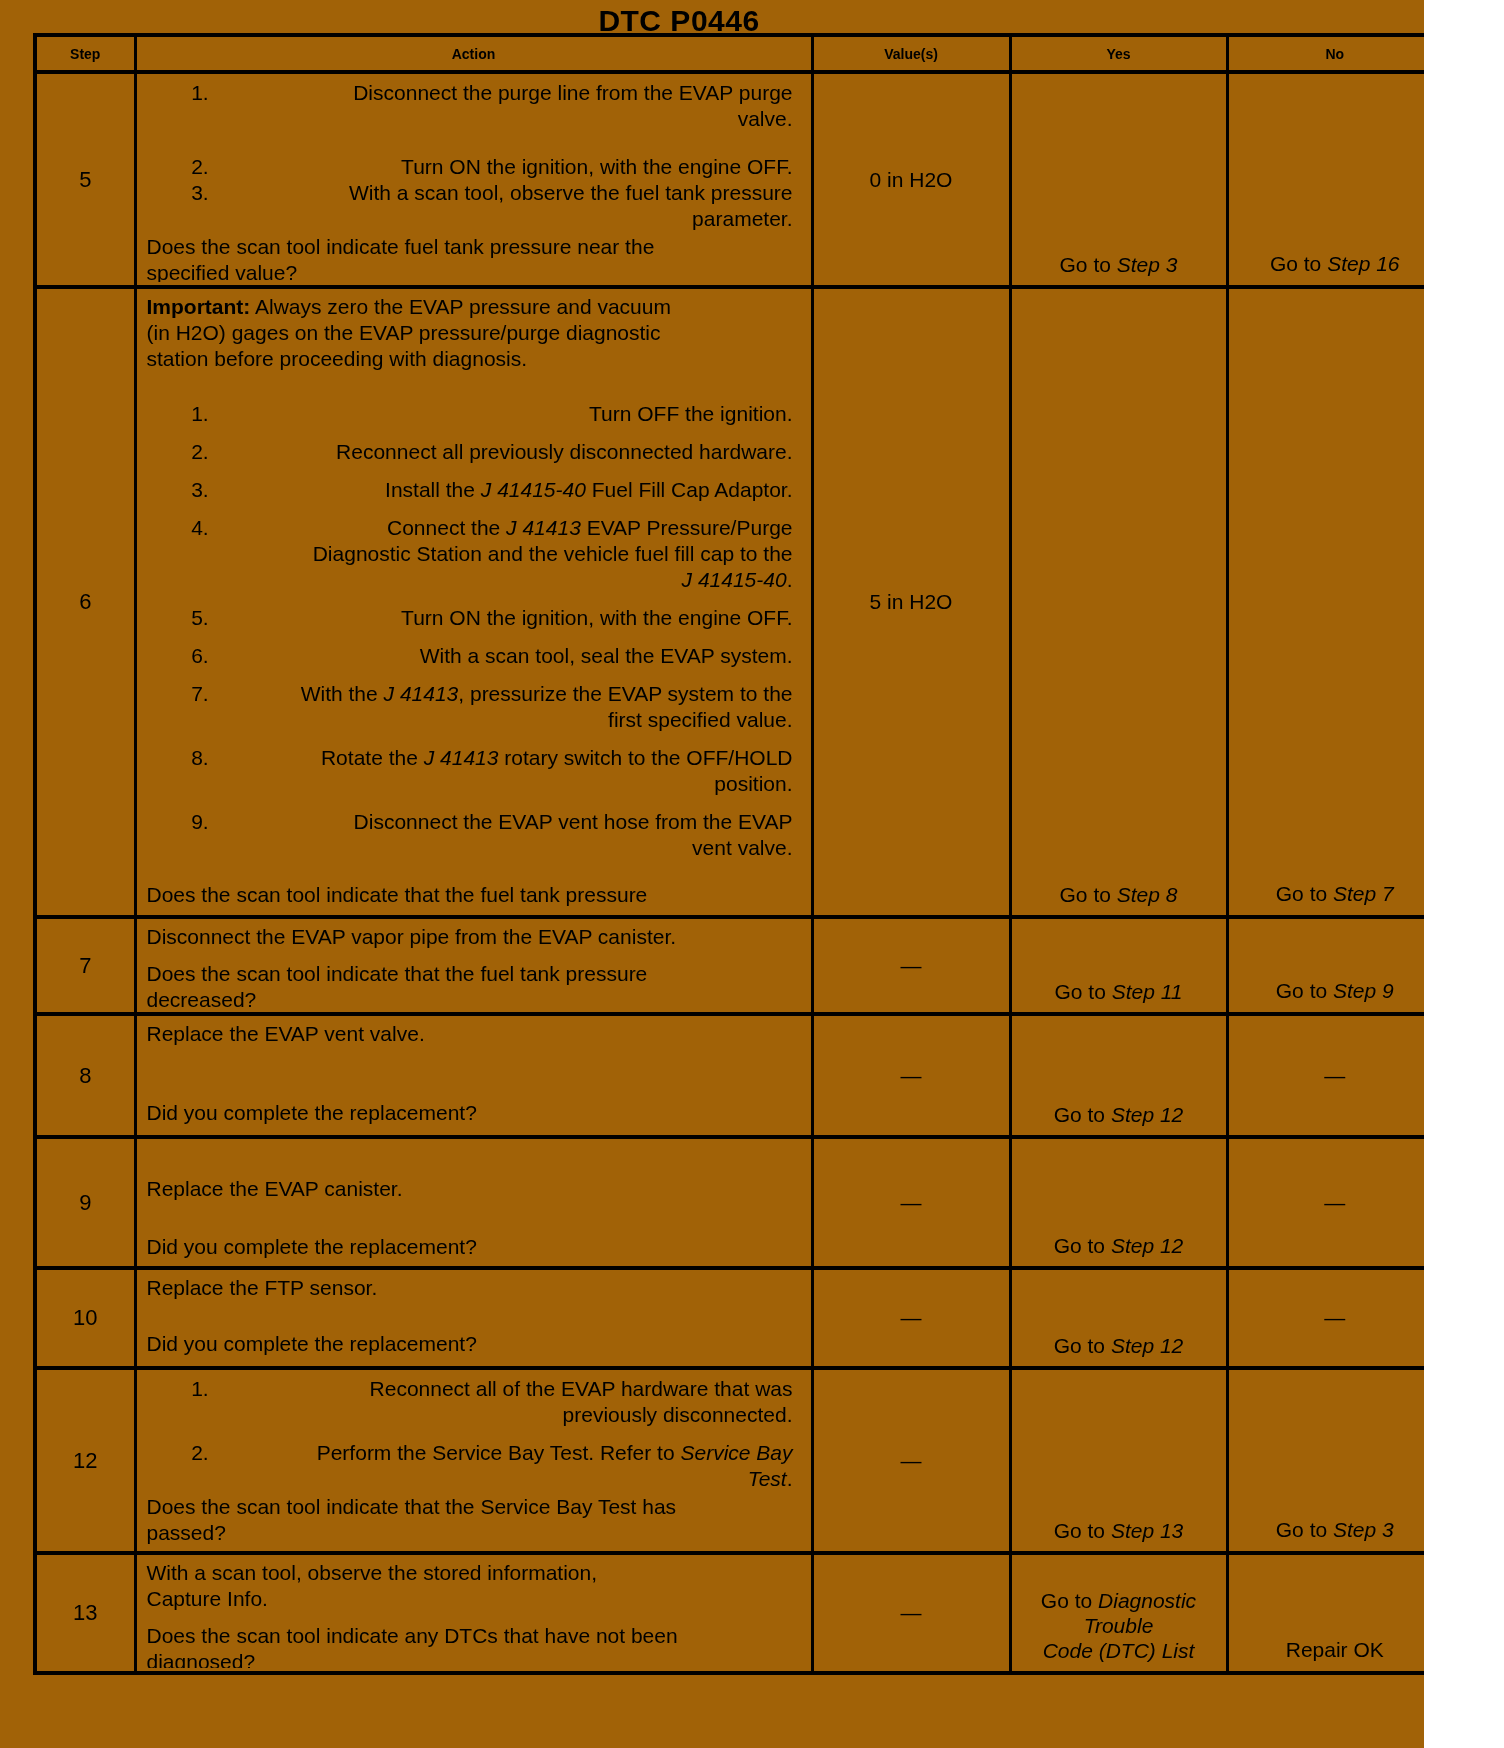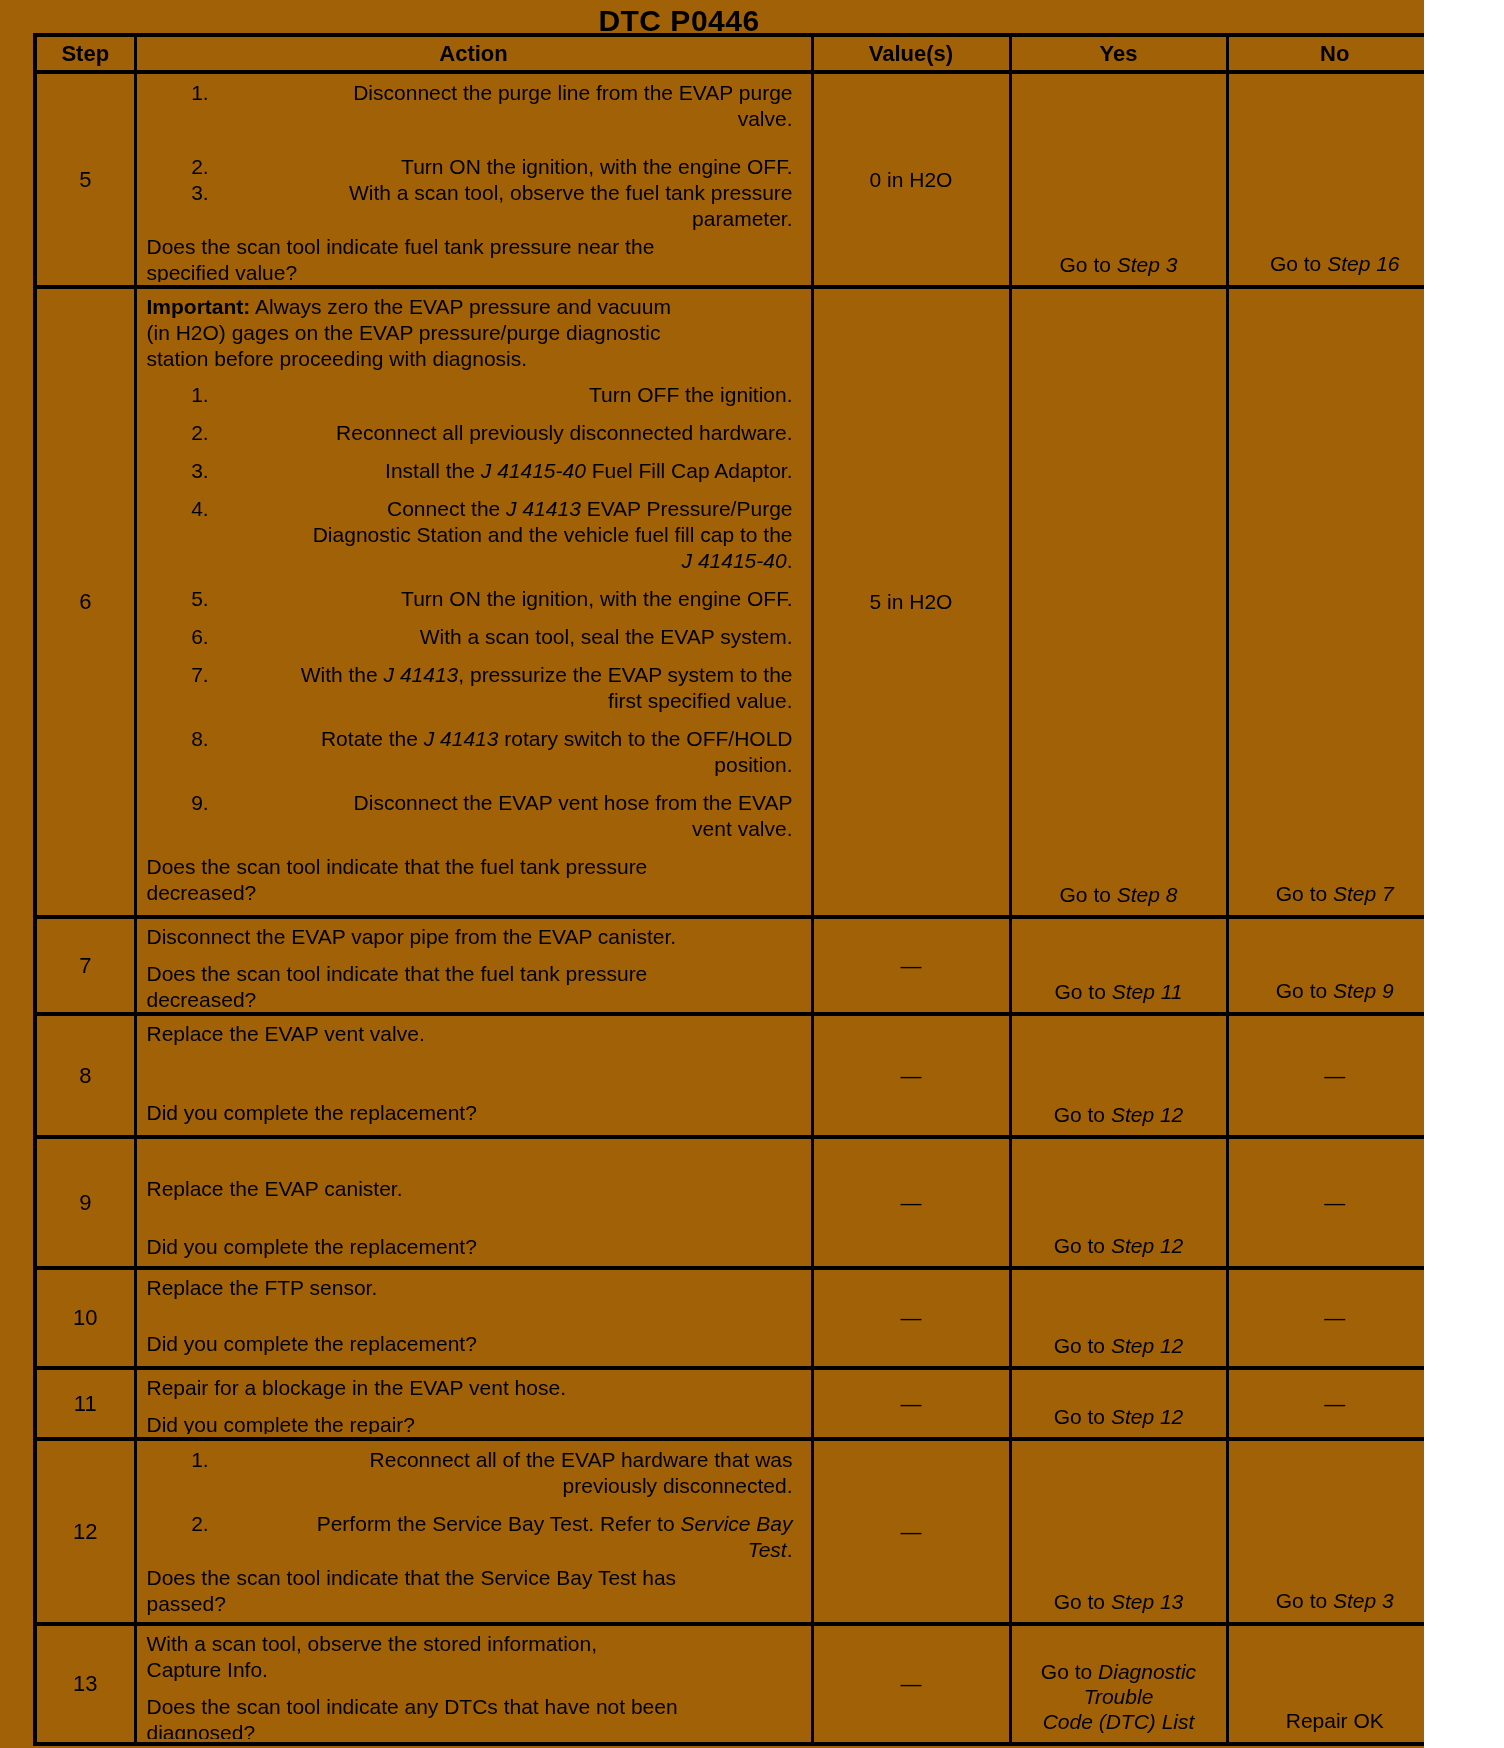--- a/index.html
+++ b/index.html
@@ -21,21 +21,21 @@
   }
   col.c-step  { width:100px; }
   col.c-action{ width:677px; }
   col.c-value { width:198px; }
   col.c-yes   { width:217px; }
   col.c-no    { width:216px; }
 
   th, td { border:3px solid #000; }
 
   thead th {
-    height:37px; font-size:22px; font-weight:bold;
+    height:37px; font-size:14px; font-weight:bold;
     text-align:center; vertical-align:middle;
     border-bottom:4px solid #000; padding:2px 4px;
   }
   tbody tr { border-top:4px solid #000; }
 
   td.step { text-align:center; vertical-align:middle; font-size:22px; padding:0 4px; }
 
   td.action { vertical-align:top; padding:0; }
   .aflex {
     display:flex; flex-direction:column; overflow:hidden;
@@ -95,21 +95,21 @@
               <div class="question">Does the scan tool indicate fuel tank pressure near the<br>specified value?</div>
             </div>
     </td>
     <td class="value">0 in H2O</td>
     <td class="yes">Go to <i>Step 3</i></td>
     <td class="no">Go to <i>Step 16</i></td>
   </tr>
         <tr class="row-step-6" style="height: 630px;">
     <td class="step">6</td>
     <td class="action">
-      <div class="aflex" style="height: 623px;">
+      <div class="aflex" style="height: 623px; gap: 19px;">
               <div class="intro"><b>Important:</b> Always zero the EVAP pressure and vacuum<br>(in H2O) gages on the EVAP pressure/purge diagnostic<br>station before proceeding with diagnosis.</div>
               <ol class="alist">
                 <li>Turn OFF the ignition.</li>
                 <li>Reconnect all previously disconnected hardware.</li>
                 <li>Install the <i>J 41415-40</i> Fuel Fill Cap Adaptor.</li>
                 <li>Connect the <i>J 41413</i> EVAP Pressure/Purge<br>Diagnostic Station and the vehicle fuel fill cap to the<br><i>J 41415-40</i>.</li>
                 <li>Turn ON the ignition, with the engine OFF.</li>
                 <li>With a scan tool, seal the EVAP system.</li>
                 <li>With the <i>J 41413</i>, pressurize the EVAP system to the<br>first specified value.</li>
                 <li>Rotate the <i>J 41413</i> rotary switch to the OFF/HOLD<br>position.</li>
@@ -163,32 +163,20 @@
     <td class="action">
       <div class="aflex" style="height: 93px;">
               <div class="intro">Replace the FTP sensor.</div>
               <div class="question">Did you complete the replacement?</div>
             </div>
     </td>
     <td class="value">—</td>
     <td class="yes">Go to <i>Step 12</i></td>
     <td class="no dash">—</td>
   </tr>
-        <tr class="row-step-11" style="height: 71px;">
-    <td class="step">11</td>
-    <td class="action">
-      <div class="aflex" style="height: 64px;">
-              <div class="intro">Repair for a blockage in the EVAP vent hose.</div>
-              <div class="question">Did you complete the repair?</div>
-            </div>
-    </td>
-    <td class="value">—</td>
-    <td class="yes">Go to <i>Step 12</i></td>
-    <td class="no dash">—</td>
-  </tr>
         <tr class="row-step-12" style="height: 185px;">
     <td class="step">12</td>
     <td class="action">
       <div class="aflex" style="height: 178px;">
               <ol class="alist">
                 <li>Reconnect all of the EVAP hardware that was<br>previously disconnected.</li>
                 <li>Perform the Service Bay Test. Refer to <i>Service Bay<br>Test</i>.</li>
               </ol>
               <div class="question">Does the scan tool indicate that the Service Bay Test has<br>passed?</div>
             </div>

